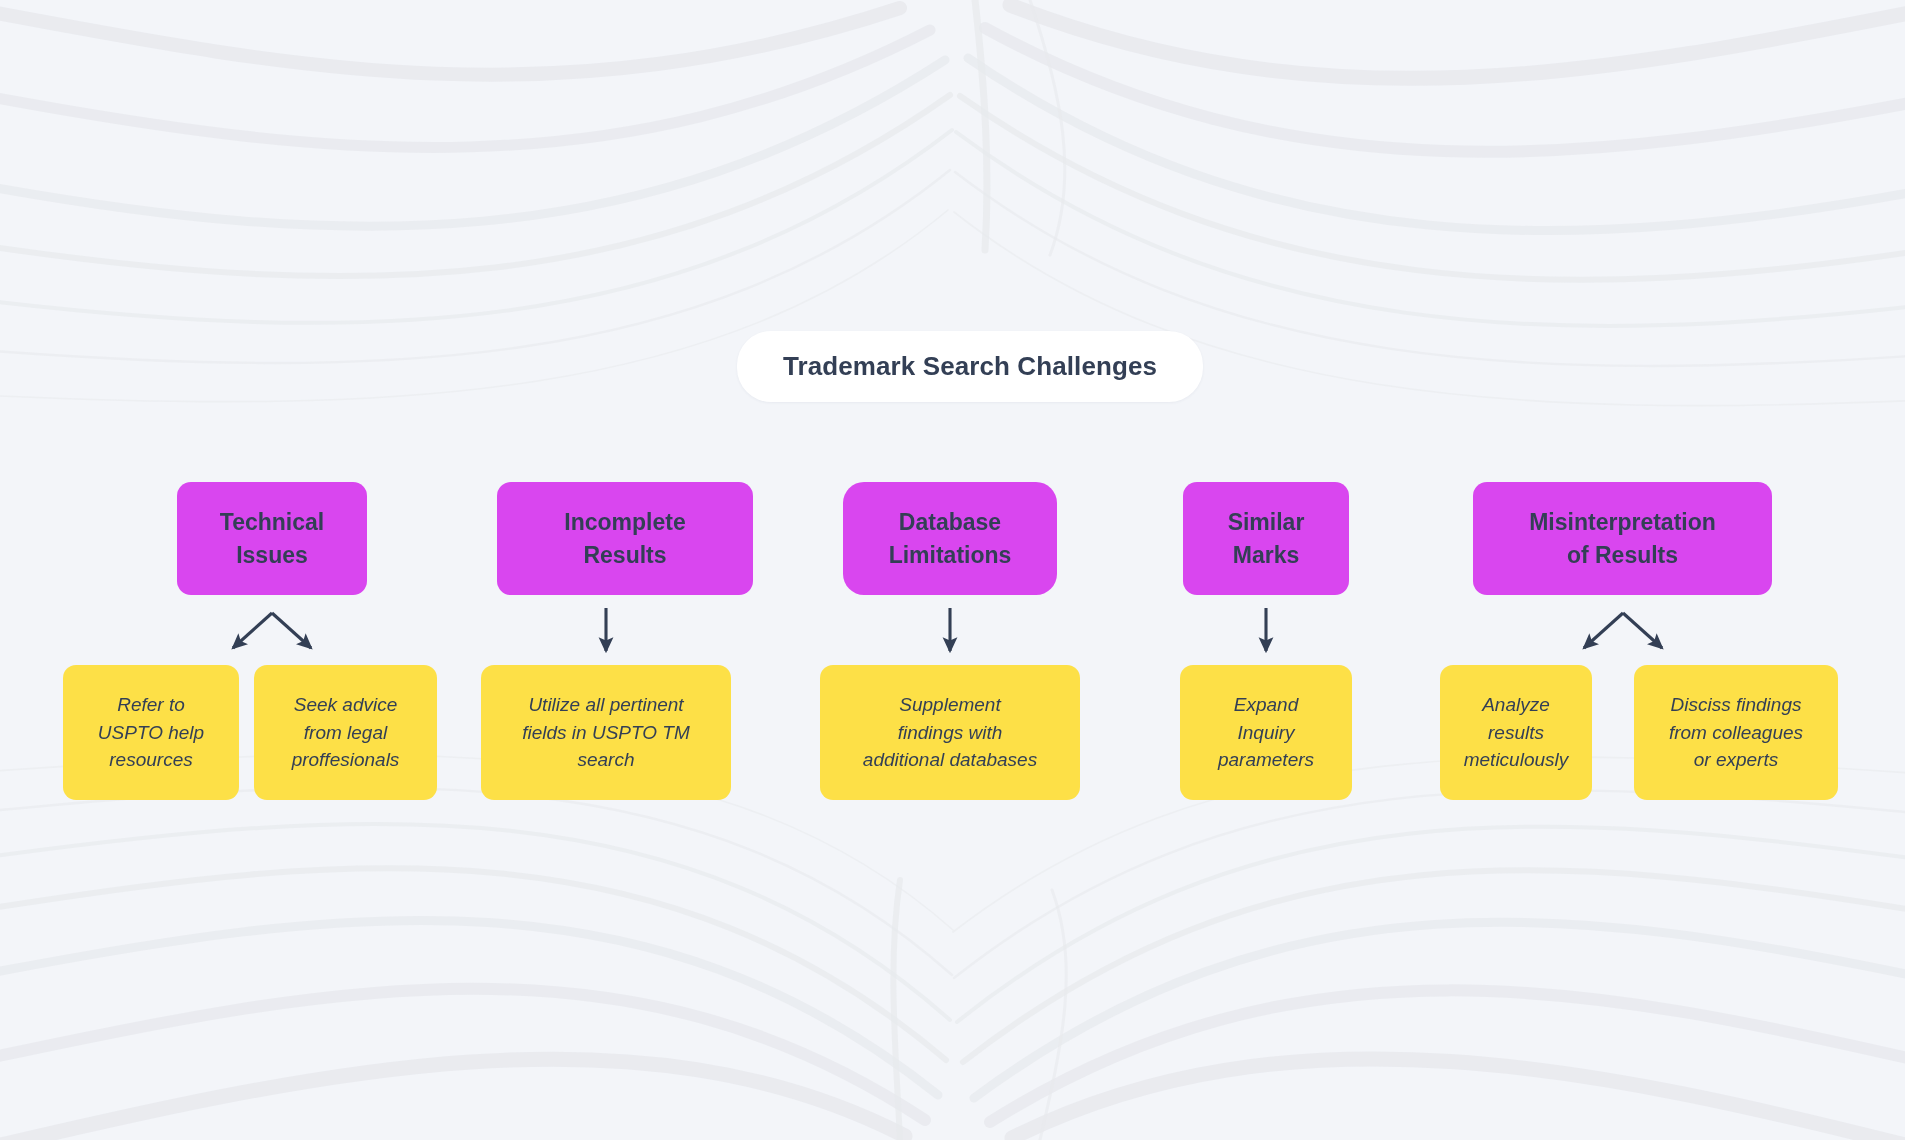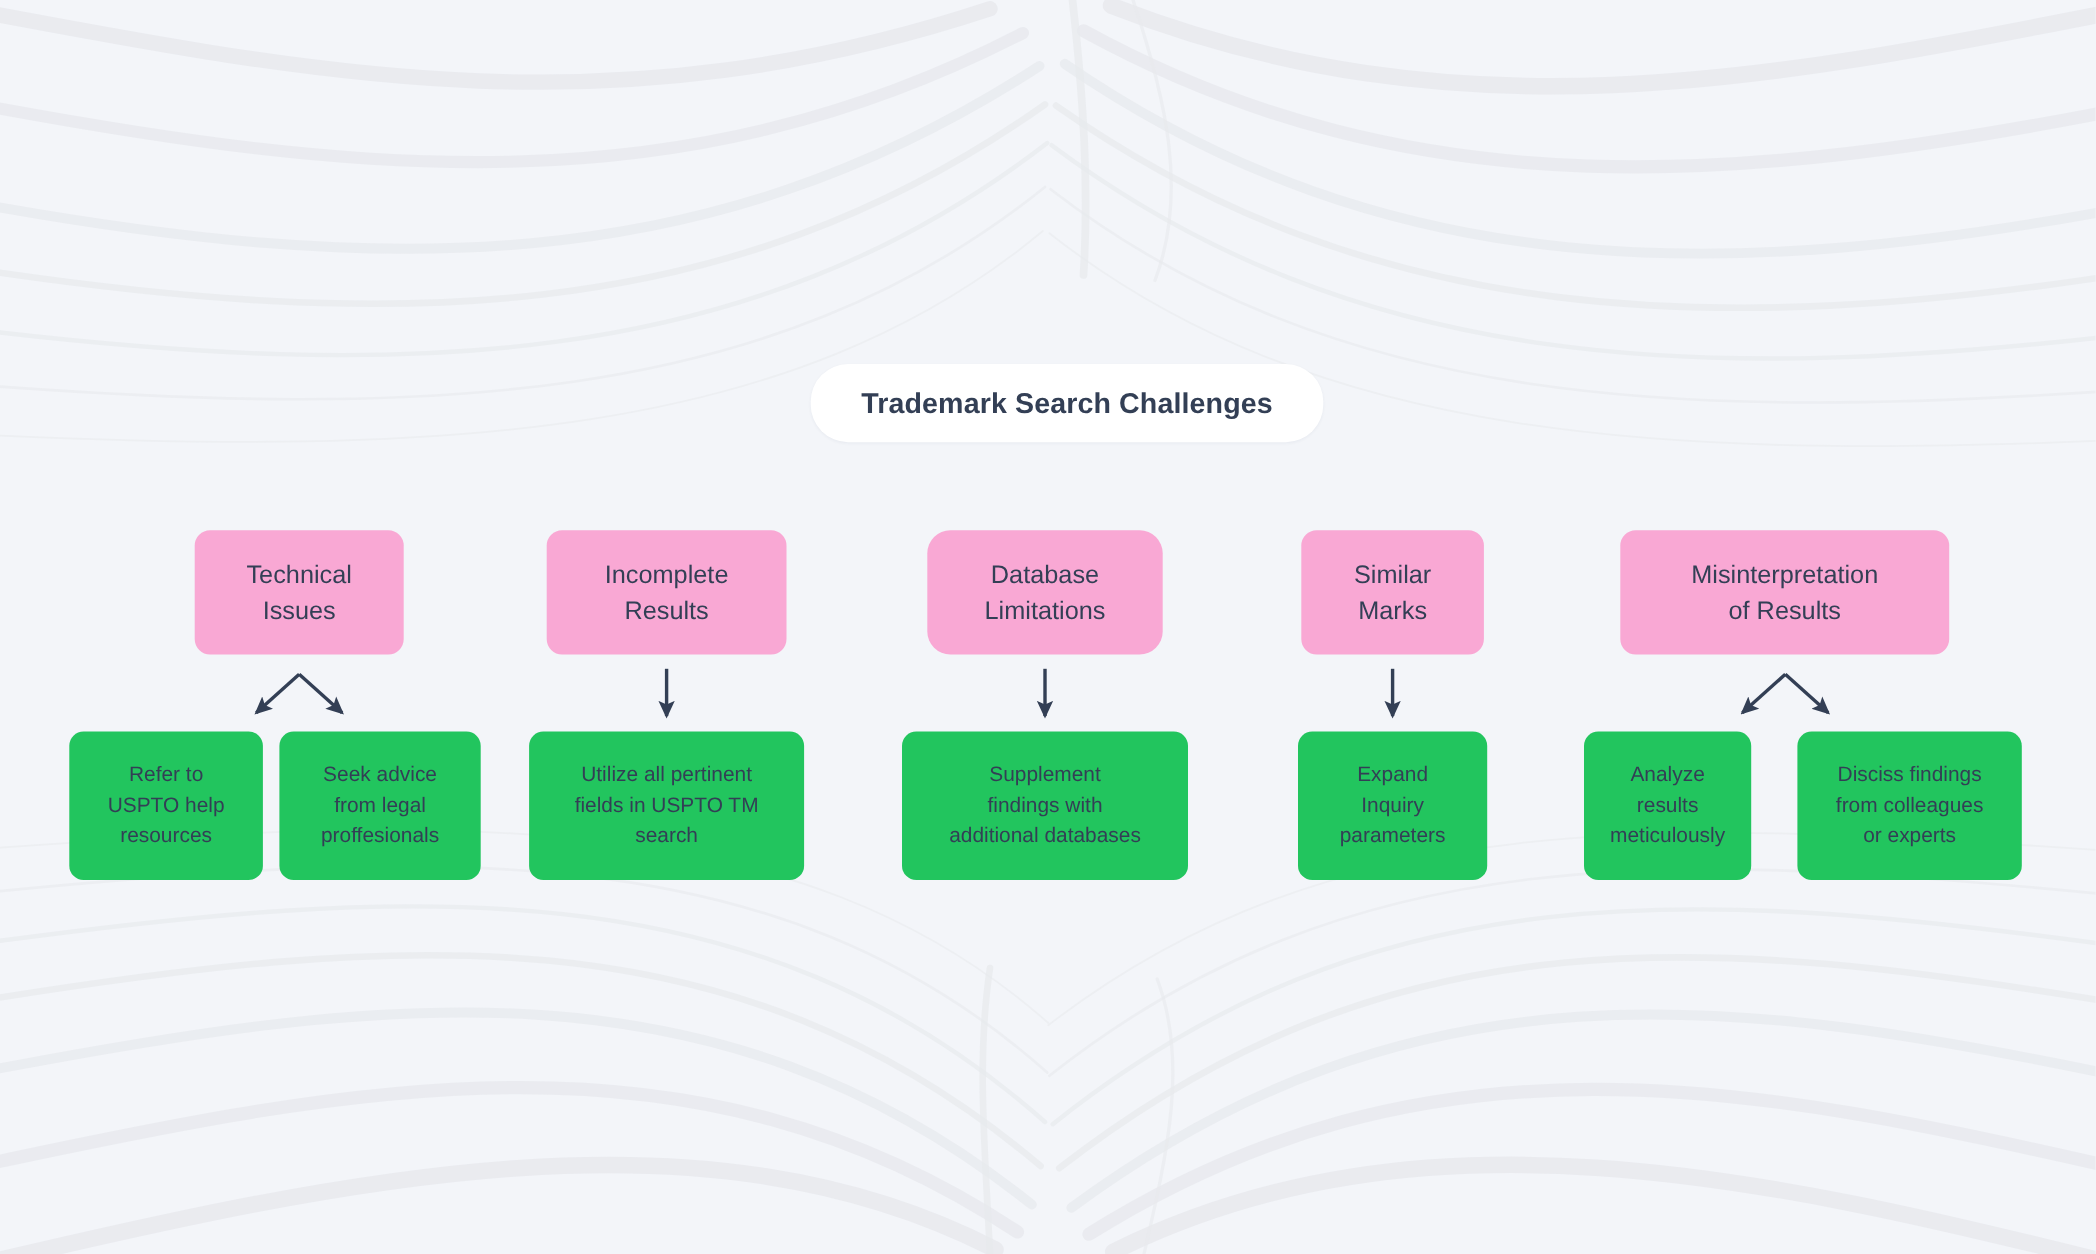--- a/index.html
+++ b/index.html
@@ -56,34 +56,35 @@
   .node-root {
     background: #ffffff;
     border-radius: 34px;
     font-size: 26px;
     font-weight: bold;
     letter-spacing: 0.1px;
     box-shadow: 0 1px 3px rgba(40,55,85,0.055);
   }
 
   .node-branch {
-    background: #f9a8d4;
+    background: #d946ef;
     border-radius: 14px;
     font-size: 23px;
-    font-weight: normal;
+    font-weight: bold;
     padding: 0 4px;
   }
 
   .node-leaf {
-    background: #22c55e;
+    background: #fde047;
     border-radius: 13px;
     font-size: 19px;
     font-weight: normal;
     padding: 0 13px;
     line-height: 1.45;
+    font-style: italic;
   }
 
   .node-label { display: block; white-space: pre-line; }
 </style>
 </head>
 <body>
 
 <svg id="bg-texture" viewBox="0 0 1905 1140" preserveAspectRatio="none" aria-hidden="true">
   <g fill="none" stroke="#e7e9ed" stroke-linecap="round">
 
@@ -177,21 +178,21 @@
     <span class="node-label">Refer to
 USPTO help
 resources</span>
   </div>
   <div class="node node-leaf" style="left:254px; top:665px; width:183px; height:135px;">
     <span class="node-label">Seek advice
 from legal
 proffesionals</span>
   </div>
 
-  <div class="node node-branch" style="left:497px; top:482px; width:218px; height:113px;">
+  <div class="node node-branch" style="left:497px; top:482px; width:256px; height:113px;">
     <span class="node-label">Incomplete
 Results</span>
   </div>
   <div class="node node-leaf" style="left:481px; top:665px; width:250px; height:135px;">
     <span class="node-label">Utilize all pertinent
 fields in USPTO TM
 search</span>
   </div>
 
   <div class="node node-branch" style="left:843px; top:482px; width:214px; height:113px;border-radius:21px;">

